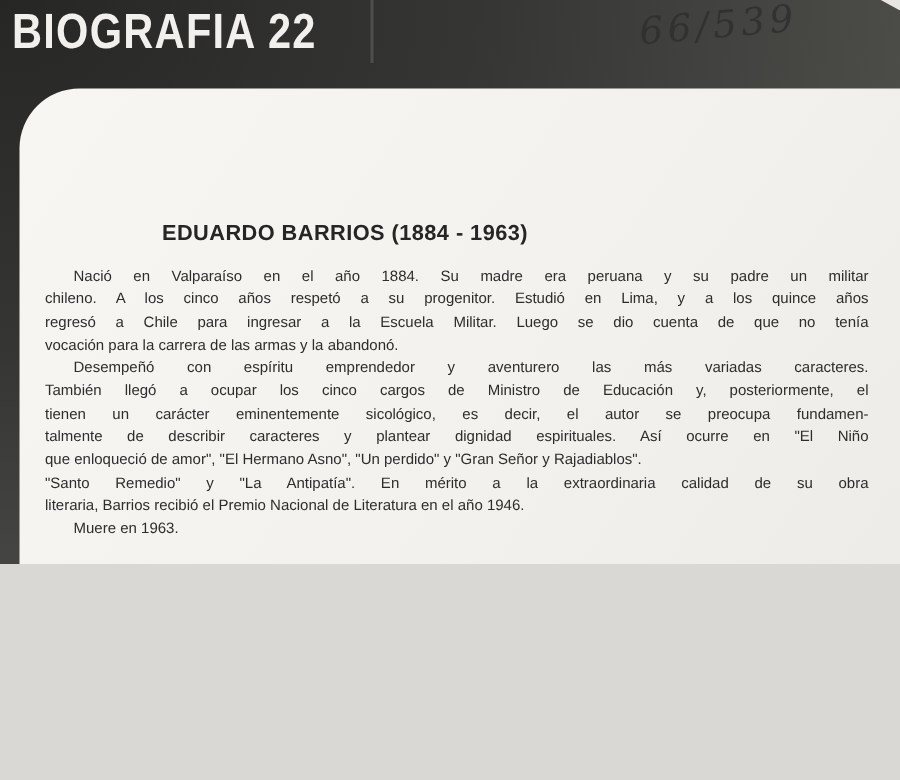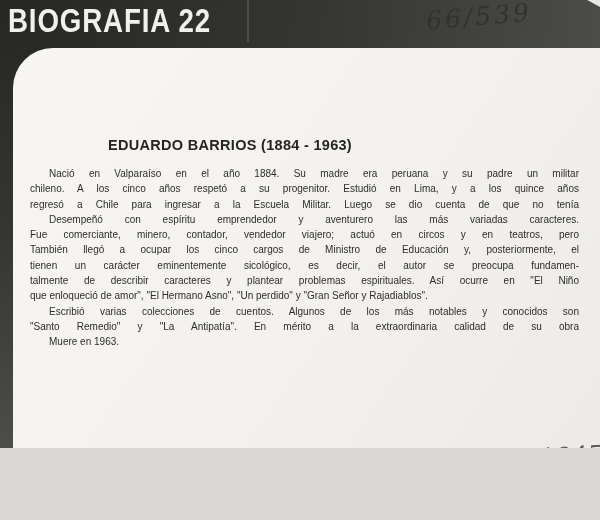--- a/index.html
+++ b/index.html
@@ -1,20 +1,20 @@
 <!DOCTYPE html>
 <html><head>
 <meta charset="utf-8">
 <style>
   * { margin:0; padding:0; box-sizing:border-box; }
   html,body { width:600px; height:520px; }
   body { font-family:"Liberation Sans", sans-serif; background:#d9d8d5; }
 
   .scan {
-    position:relative; width:600px; height:448px; overflow:hidden;
+    position:relative; width:600px; height:376px; overflow:hidden;
     background:#ec4899;
   }
 
   
   .dark-frame {
     position:absolute; left:0; top:0; width:600px; height:507px;
     background: radial-gradient(150% 130% at 0% 0%,
       #262625 0%, #353533 35%, #4a4a47 65%, #62615c 100%);
   }
   
@@ -45,21 +45,21 @@
   }
 
   .catalog {
     position:absolute; left:426px; top:2px;
     font-family:"DejaVu Serif", serif; font-style:italic;
     font-size:25px; color:#2f2f2d; letter-spacing:3px;
     transform:rotate(-5deg); white-space:nowrap; opacity:0.85;
   }
 
   .paper {
-    position:absolute; left:13px; top:48px; width:587px; height:445px;
+    position:absolute; left:13px; top:59px; width:587px; height:445px;
     border-radius:40px 0 0 40px;
     background:linear-gradient(125deg, #f7f6f3 0%, #f2f1ed 55%, #eceae6 100%);
   }
 
   .article-title {
     position:absolute; left:95px; top:89px;
     font-size:14.5px; font-weight:bold; color:#262523;
     letter-spacing:0.3px; white-space:nowrap;
   }
 
@@ -95,27 +95,27 @@
   <div class="catalog">66/539</div>
 
   <div class="paper">
 
     <div class="article-title">EDUARDO BARRIOS (1884 - 1963)</div>
 
     <div class="article-body" id="article-body">
         <div class="line first">Nació en Valparaíso en el año 1884. Su madre era peruana y su padre un militar</div>
         <div class="line">chileno. A los cinco años respetó a su progenitor. Estudió en Lima, y a los quince años</div>
         <div class="line">regresó a Chile para ingresar a la Escuela Militar. Luego se dio cuenta de que no tenía</div>
+        <div class="line plast">vocación para la carrera de las armas y la abandonó.</div>
         <div class="line first">Desempeñó con espíritu emprendedor y aventurero las más variadas caracteres.</div>
-        <div class="line">Fue comerciante, minero, contador, vendedor viajero; actuó en circos y en teatros, pero</div>
         <div class="line">También llegó a ocupar los cinco cargos de Ministro de Educación y, posteriormente, el</div>
         <div class="line">tienen un carácter eminentemente sicológico, es decir, el autor se preocupa fundamen-</div>
-        <div class="line">talmente de describir caracteres y plantear problemas espirituales. Así ocurre en "El Niño</div>
+        <div class="line">talmente de describir caracteres y plantear dignidad espirituales. Así ocurre en "El Niño</div>
         <div class="line plast">que enloqueció de amor", "El Hermano Asno", "Un perdido" y "Gran Señor y Rajadiablos".</div>
-        <div class="line first">Escribió varias colecciones de cuentos. Algunos de los más notables y conocidos son</div>
         <div class="line">"Santo Remedio" y "La Antipatía". En mérito a la extraordinaria calidad de su obra</div>
+        <div class="line plast">literaria, Barrios recibió el Premio Nacional de Literatura en el año 1946.</div>
         <div class="line first plast">Muere en 1963.</div>
       </div>
 
     <div class="footer-note">Mampato Nº408. Stgo. 16-XI-1947.  P31.</div>
   </div>
 
 </div>
 
 </body></html>

